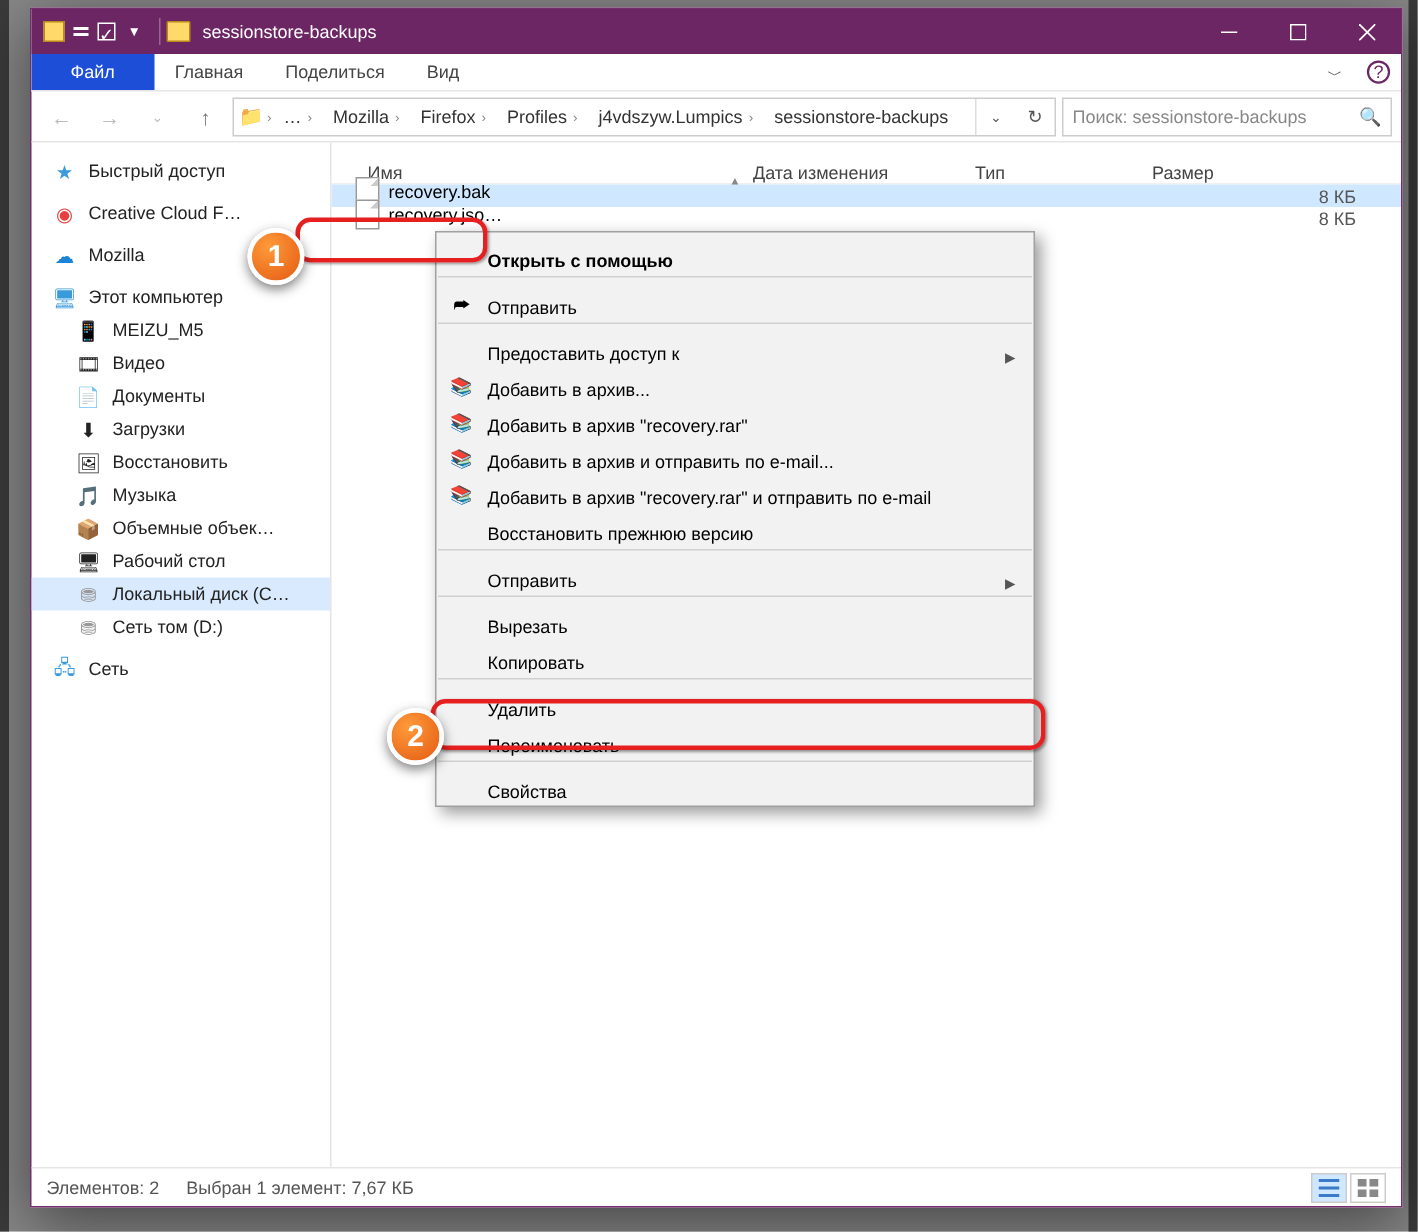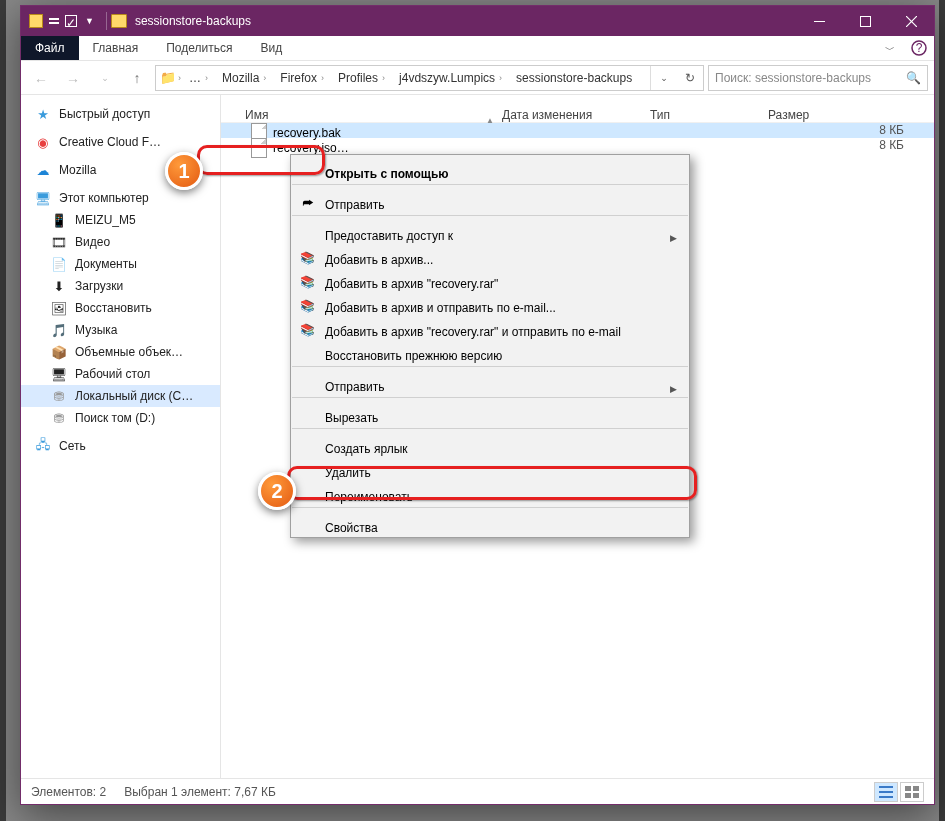--- a/index.html
+++ b/index.html
@@ -10,21 +10,21 @@
 .titlebar .sys{display:flex;align-items:center;gap:6px;padding:0 8px}
 .titlebar .sys .sq{width:14px;height:14px;background:#ffd96a;border:1px solid #b98a1a}
 .titlebar .sys .bars{display:flex;flex-direction:column;gap:2px}
 .titlebar .sys .bars span{width:10px;height:2px;background:#fff}
 .titlebar .divider{width:1px;height:18px;background:rgba(255,255,255,.3);margin:0 4px}
 .titlebar .folder{width:16px;height:14px;background:#ffd96a;border:1px solid #b98a1a;border-radius:1px}
 .titlebar .title{margin-left:8px;font-size:12px}
 .winbtns{margin-left:auto;display:flex}
 .winbtn{width:46px;height:30px;display:flex;align-items:center;justify-content:center;color:#fff;font-family:Arial}
 .ribbon{height:25px;background:#fff;display:flex;align-items:stretch;border-bottom:1px solid #e5e5e5}
-.ribbon .file{background:#0f172a;color:#fff;padding:0 14px;display:flex;align-items:center}
+.ribbon .file{background:#1d4ed8;color:#fff;padding:0 26px;display:flex;align-items:center}
 .ribbon .tab{padding:0 14px;display:flex;align-items:center;color:#444}
 .ribbon .help{margin-left:auto;width:30px;display:flex;align-items:center;justify-content:center;color:#6b2663}
 .help svg circle{stroke:#6b2663;fill:none;stroke-width:1.5}
 .addrrow{height:34px;display:flex;align-items:center;border-bottom:1px solid #e5e5e5;padding:3px 6px;gap:4px}
 .navbtn{width:28px;height:28px;display:flex;align-items:center;justify-content:center;color:#777}
 .navbtn.disabled{color:#bbb}
 .arrow{font-family:Arial;font-size:14px}
 .addrbar{flex:1;height:26px;border:1px solid #ccc;display:flex;align-items:center;padding-left:4px;gap:2px;background:#fff}
 .addrbar .crumb{padding:0 6px;display:flex;align-items:center;gap:4px;color:#333;height:100%}
 .addrbar .sep{color:#888;font-size:9px}
@@ -46,21 +46,21 @@
 .ic.net{color:#3a9bdc}
 .main{flex:1;display:flex;flex-direction:column}
 .cols{height:28px;display:flex;align-items:flex-end;border-bottom:1px solid #f0f0f0;padding-left:18px;color:#444}
 .cols .c{padding:0 6px;position:relative}
 .cols .c1{width:245px}
 .cols .c2{width:148px}
 .cols .c3{width:118px}
 .cols .c4{flex:1}
 .cols .sort{position:absolute;left:50%;top:-6px;transform:translateX(-50%);font-size:8px;color:#888}
 .files{flex:1;position:relative}
-.row{height:15px;display:flex;align-items:flex-start;padding-left:30px}
+.row{height:15px;display:flex;align-items:flex-end;padding-left:16px}
 .row.sel{background:#cfe8ff}
 .row .fname{width:245px;display:flex;align-items:center;gap:6px}
 .row .fdate{width:148px;color:#555}
 .row .ftype{width:118px;color:#555}
 .row .fsize{flex:1;text-align:right;color:#555;padding-right:30px}
 .fileic{width:16px;height:20px;background:#fff;border:1px solid #999;position:relative}
 .fileic::before{content:"";position:absolute;top:0;right:0;width:5px;height:5px;background:linear-gradient(135deg,#fff 50%,#ccc 50%)}
 .badge{position:absolute;width:38px;height:38px;border-radius:50%;background:radial-gradient(circle at 35% 30%,#ff9a3a,#e35a12);border:3px solid #fff;box-shadow:0 3px 8px rgba(0,0,0,.5);display:flex;align-items:center;justify-content:center;color:#fff;font-size:20px;font-weight:bold;z-index:60}
 .badge.b1{left:165px;top:152px}
 .badge.b2{left:258px;top:472px}
@@ -239,21 +239,21 @@
       <div class="sbitem l2">
             <span class="ic">🖥</span>
             <span>Рабочий стол</span>
           </div>
       <div class="sbitem l2 sel">
             <span class="ic drive">⛃</span>
             <span>Локальный диск (С…</span>
           </div>
       <div class="sbitem l2">
             <span class="ic drive">⛃</span>
-            <span>Поиск том (D:)</span>
+            <span>Сеть том (D:)</span>
           </div>
       <div style="height:6px"></div>
       <div class="sbitem">
             <span class="ic net">🖧</span>
             <span>Сеть</span>
           </div>
     </div>
 
     <div class="main">
       <div class="cols">
@@ -347,24 +347,24 @@
       </div>
   <div class="msep"></div>
   <div class="mi">
         <span>Отправить</span>
         <span class="sub">▶</span>
       </div>
   <div class="msep"></div>
   <div class="mi">
         <span>Вырезать</span>
       </div>
-  <div class="msep"></div>
-  <div class="mi">
-        <span>Создать ярлык</span>
-      </div>
+  <div class="mi">
+        <span>Копировать</span>
+      </div>
+  <div class="msep"></div>
   <div class="mi">
         <span>Удалить</span>
       </div>
   <div class="mi">
         <span>Переименовать</span>
       </div>
   <div class="msep"></div>
   <div class="mi">
         <span>Свойства</span>
       </div>

